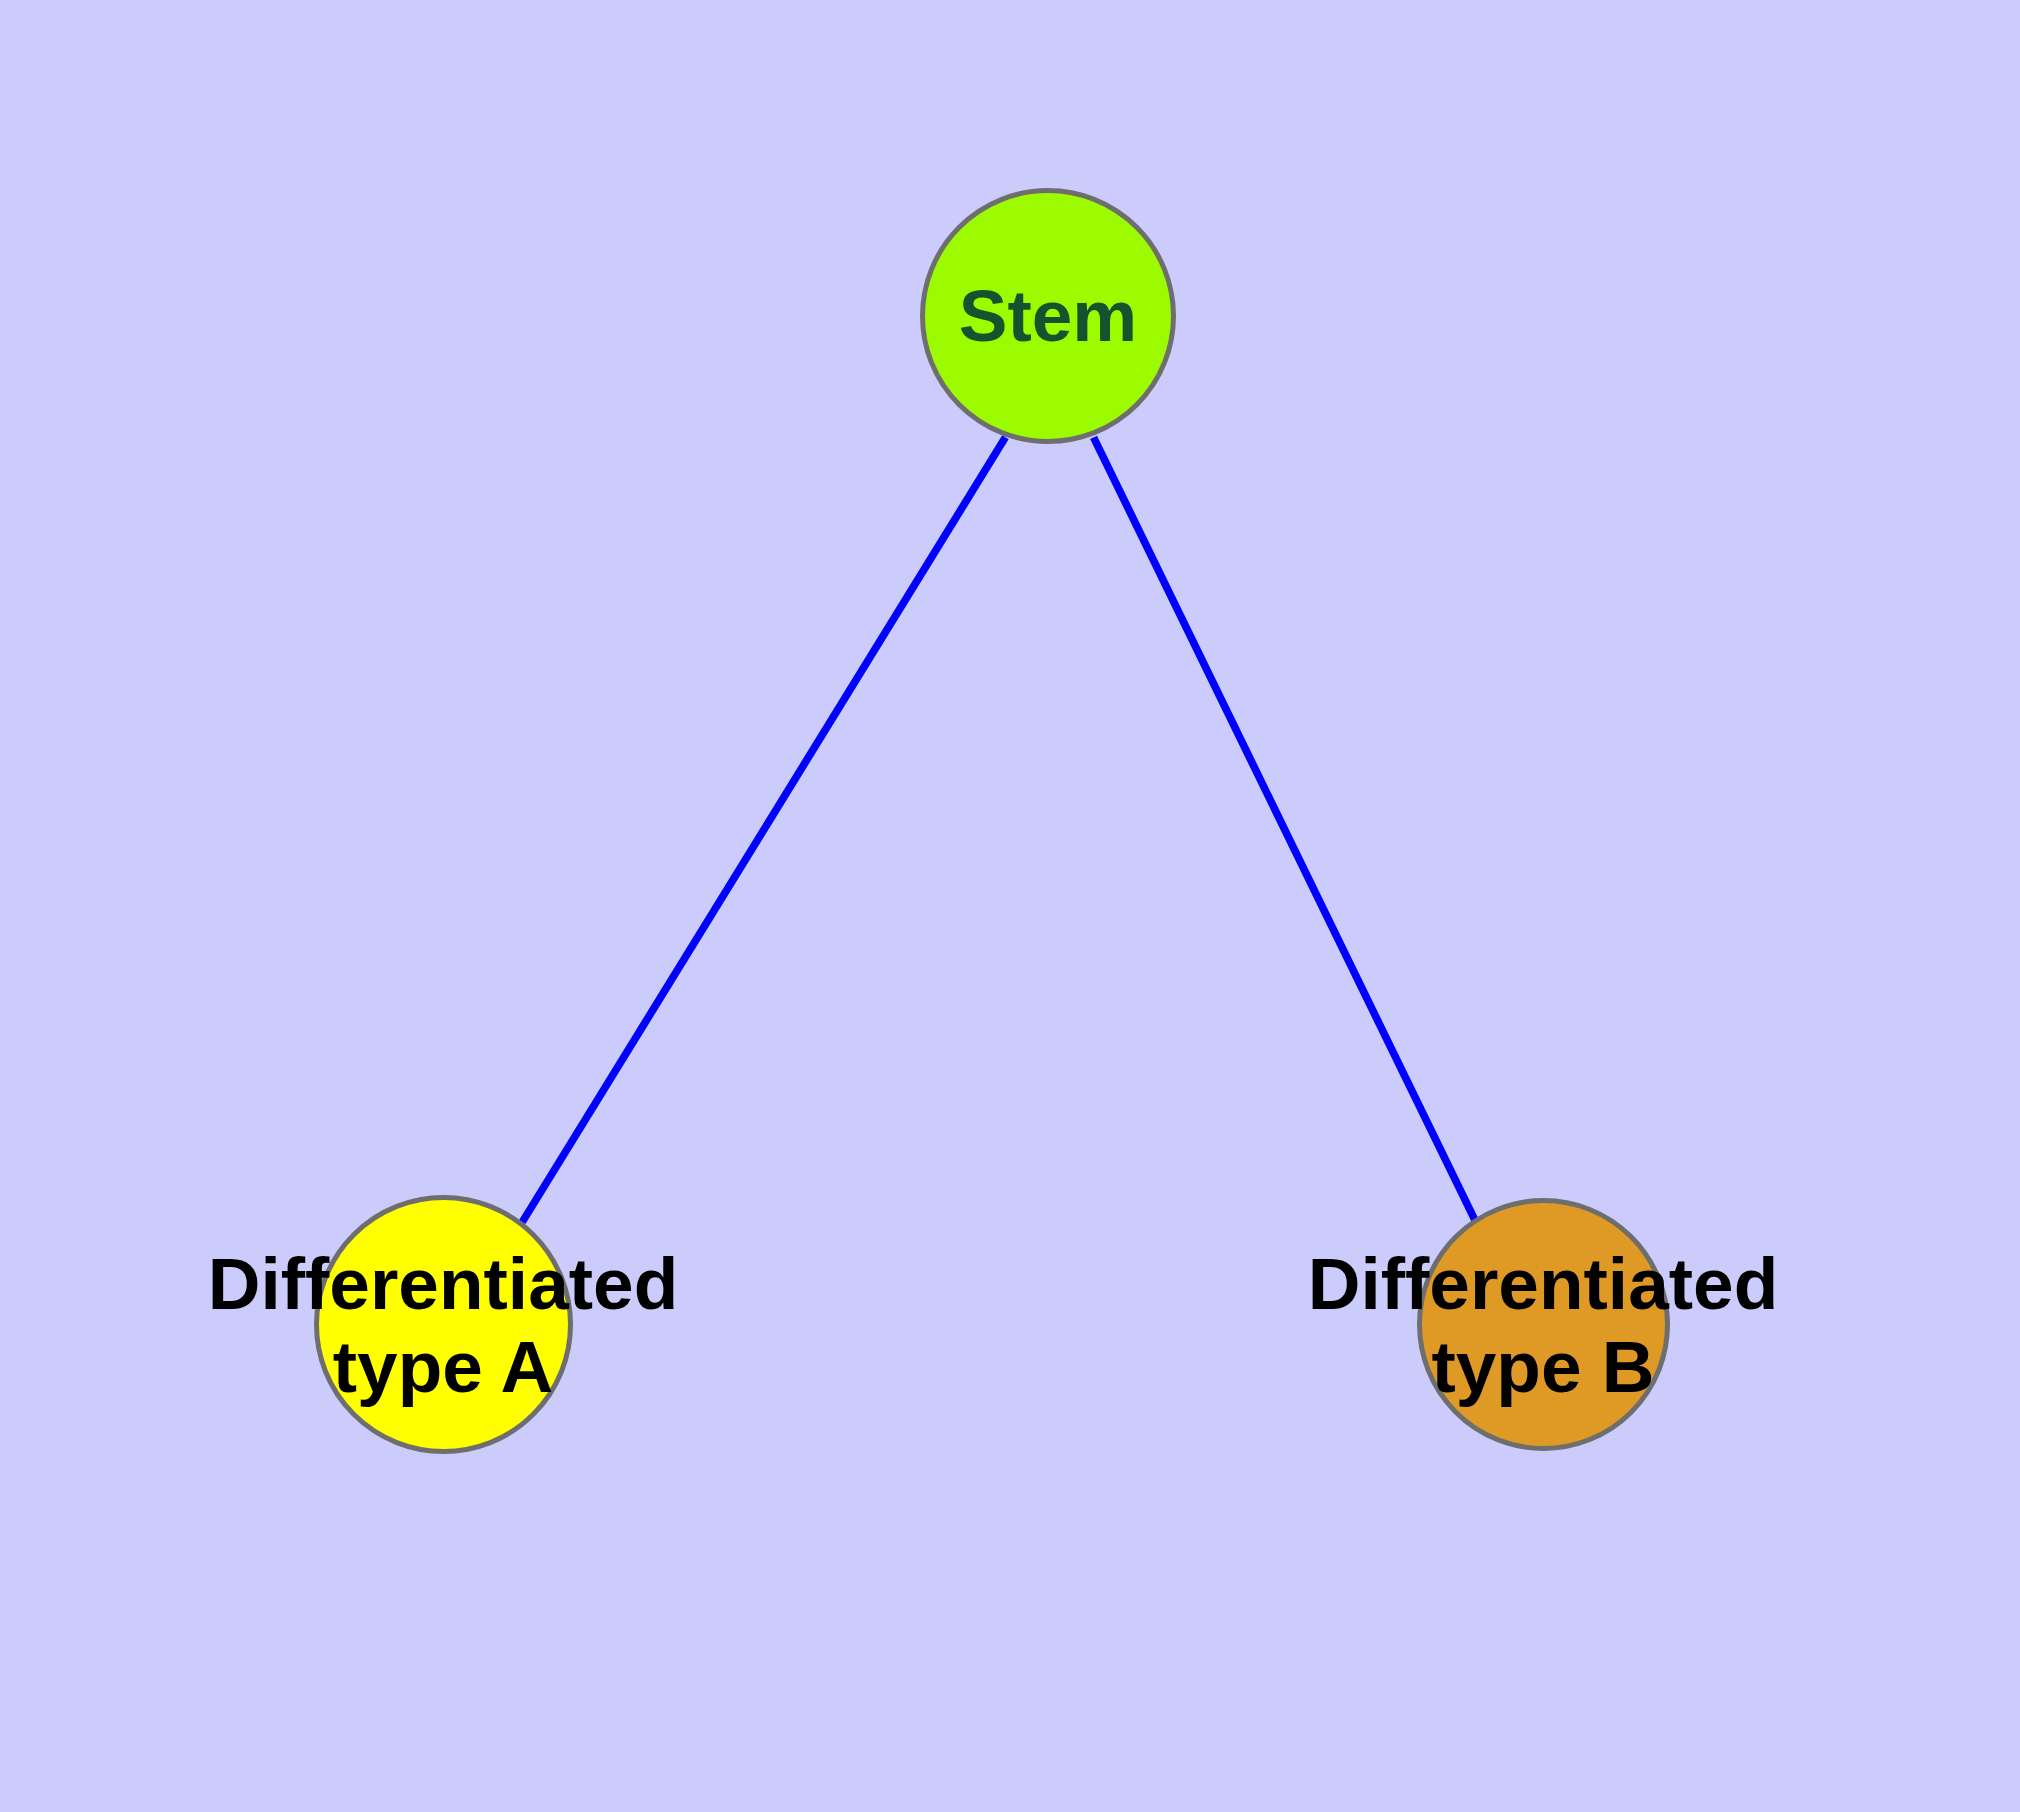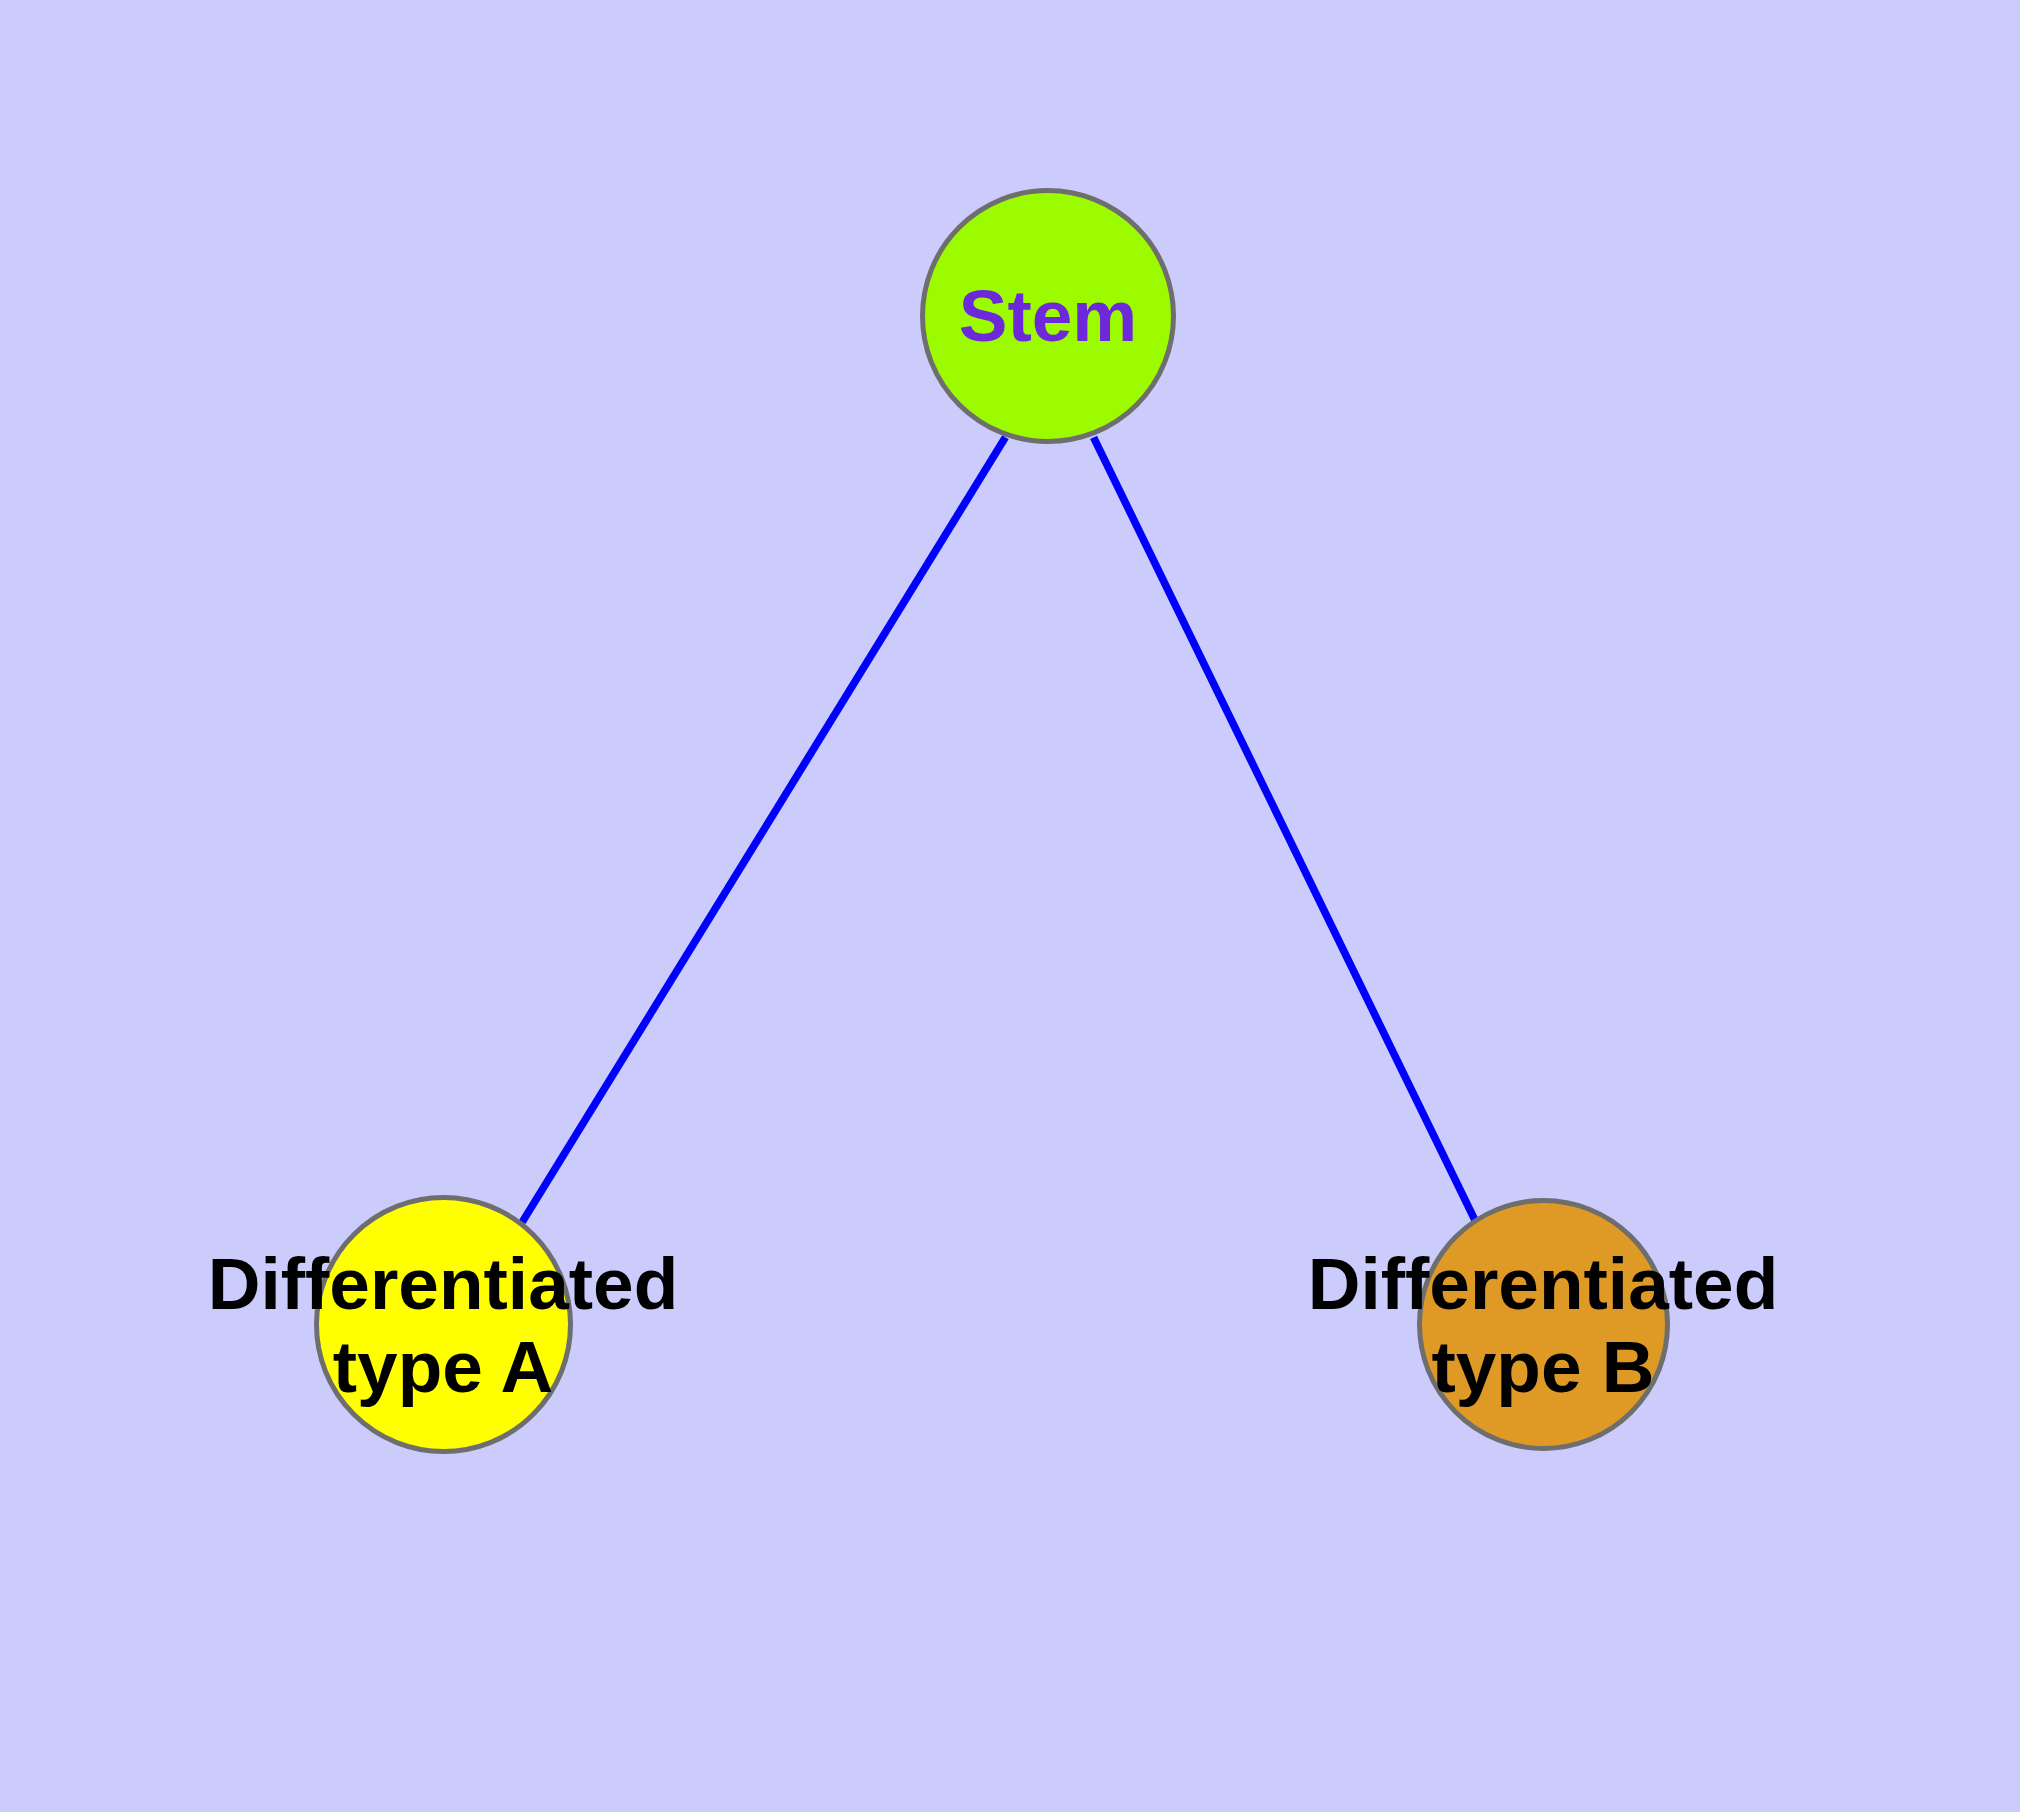--- a/index.html
+++ b/index.html
@@ -59,21 +59,21 @@
   <svg id="edge-layer" viewBox="0 0 2384 2138" preserveAspectRatio="none" xmlns="http://www.w3.org/2000/svg">
     <line stroke-linecap="butt" x1="1186" y1="516" x2="616" y2="1442" stroke="#0000ff" stroke-width="9"></line>
     <line stroke-linecap="butt" x1="1290" y1="516" x2="1740" y2="1440" stroke="#0000ff" stroke-width="9"></line>
   </svg>
 
   <div class="node" style="left: 920px; top: 188px; width: 256px; height: 256px; background: rgb(157, 251, 0); border-color: rgb(110, 110, 110); border-width: 5.1px;"></div>
   <div class="node" style="left: 314px; top: 1195px; width: 259px; height: 259px; background: rgb(255, 255, 0); border-color: rgb(110, 110, 110); border-width: 5.1px;"></div>
   <div class="node" style="left: 1417px; top: 1198px; width: 253px; height: 253px; background: rgb(223, 154, 38); border-color: rgb(110, 110, 110); border-width: 5.1px;"></div>
 
   <div class="node-label-wrap" style="left: 1048px; top: 316px;">
-    <div class="node-label" style="font-size: 73px; color: #6d28d9;">Stem</div>
+    <div class="node-label" style="font-size: 73px; color: #14532d;">Stem</div>
   </div>
   <div class="node-label-wrap" style="left: 443px; top: 1325px;">
     <div class="node-label" style="font-size: 73px; color: rgb(0, 0, 0);">Differentiated
 type A</div>
   </div>
   <div class="node-label-wrap" style="left: 1543px; top: 1325px;">
     <div class="node-label" style="font-size: 73px; color: rgb(0, 0, 0);">Differentiated
 type B</div>
   </div>
 

